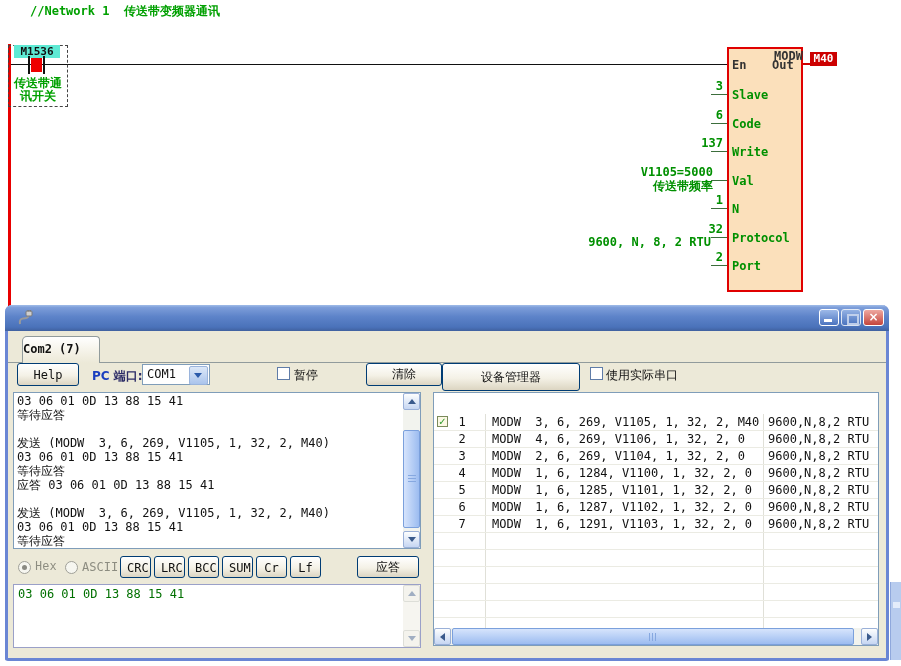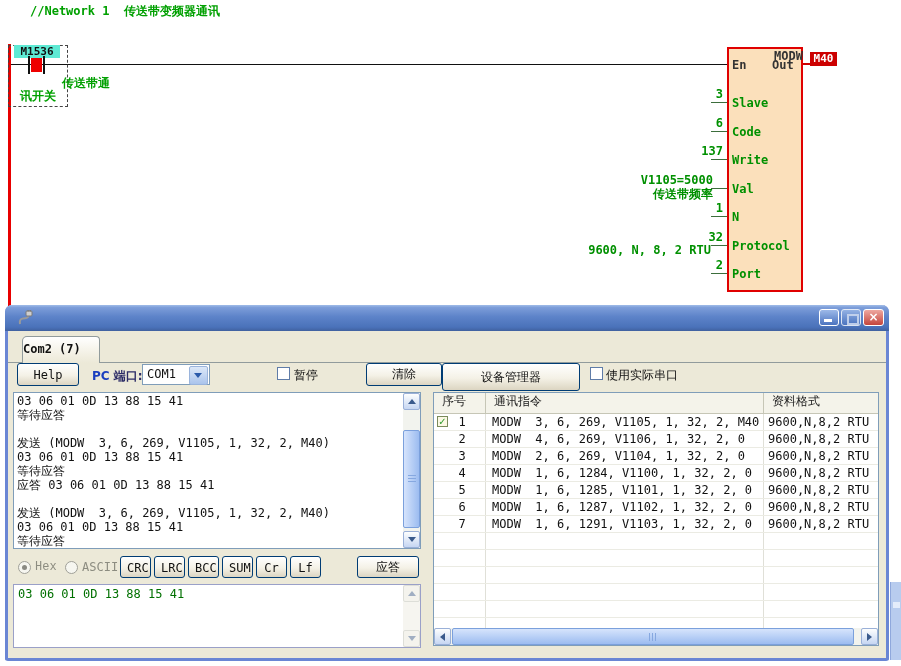--- a/index.html
+++ b/index.html
@@ -121,30 +121,30 @@
 
   <div class="abs lad-comment">//Network 1  传送带变频器通讯</div>
   <div class="abs rail"></div>
   <div class="abs wire"></div>
 
   <div class="abs contact-box"></div>
   <div class="abs contact-name">M1536</div>
   <div class="abs cbar" style="left:28px;"></div>
   <div class="abs cbar" style="left:43px;"></div>
   <div class="abs csquare"></div>
-  <div class="abs clabel" style="top:77px;padding-left:48px;">传送带通</div>
+  <div class="abs clabel" style="top:77px;">传送带通</div>
   <div class="abs clabel" style="top:90px;">讯开关</div>
 
   <div class="abs blk"></div>
   <div class="abs blk-title">MODW</div>
   <div class="abs blk-en">En</div>
   <div class="abs blk-out">Out</div>
   <div class="abs outwire"></div>
   <div class="abs m40">M40</div>
-  <div class="abs" id="ladder-layer" style="left:0;top:8px;width:901px;height:373px;border-radius:22px;">
+  <div class="abs" id="ladder-layer" style="left:0;top:0;width:901px;height:373px;border-radius:22px;">
       <div class="abs lstub" style="top: 94px;"></div>
       <div class="abs lblk" style="top: 88px;">Slave</div>
       <div class="abs lval" style="right: 178px; top: 79px;">3</div>
       <div class="abs lstub" style="top: 123px;"></div>
       <div class="abs lblk" style="top: 117px;">Code</div>
       <div class="abs lval" style="right: 178px; top: 108px;">6</div>
       <div class="abs lstub" style="top: 151px;"></div>
       <div class="abs lblk" style="top: 145px;">Write</div>
       <div class="abs lval" style="right: 178px; top: 136px;">137</div>
       <div class="abs lstub" style="top: 180px;"></div>
@@ -226,25 +226,20 @@
               <span class="tri-up"></span>
             </span>
           <span class="vthumb" style="top:37px;height:98px;"></span>
           <span class="sb-btn" style="bottom:0;top:auto;">
               <span class="tri-dn"></span>
             </span>
         </div>
       </div>
 
       <div class="abs tablepanel">
-        <div class="thead">
-          <span class="th" style="width:52px;">序号</span>
-          <span class="th" style="width:278px;">通讯指令</span>
-          <span class="th" style="width:114px;border-right:none;">资料格式</span>
-        </div>
         <div class="tbody" id="table-body">
             <div class="trow">
               <div class="td td1"><span class="rowchk">✓</span><span class="rownum">1</span></div>
               <div class="td td2">MODW  3, 6, 269, V1105, 1, 32, 2, M40</div>
               <div class="td td3">9600,N,8,2 RTU</div>
             </div>
             <div class="trow">
               <div class="td td1"><span class="rownum">2</span></div>
               <div class="td td2">MODW  4, 6, 269, V1106, 1, 32, 2, 0</div>
               <div class="td td3">9600,N,8,2 RTU</div>

